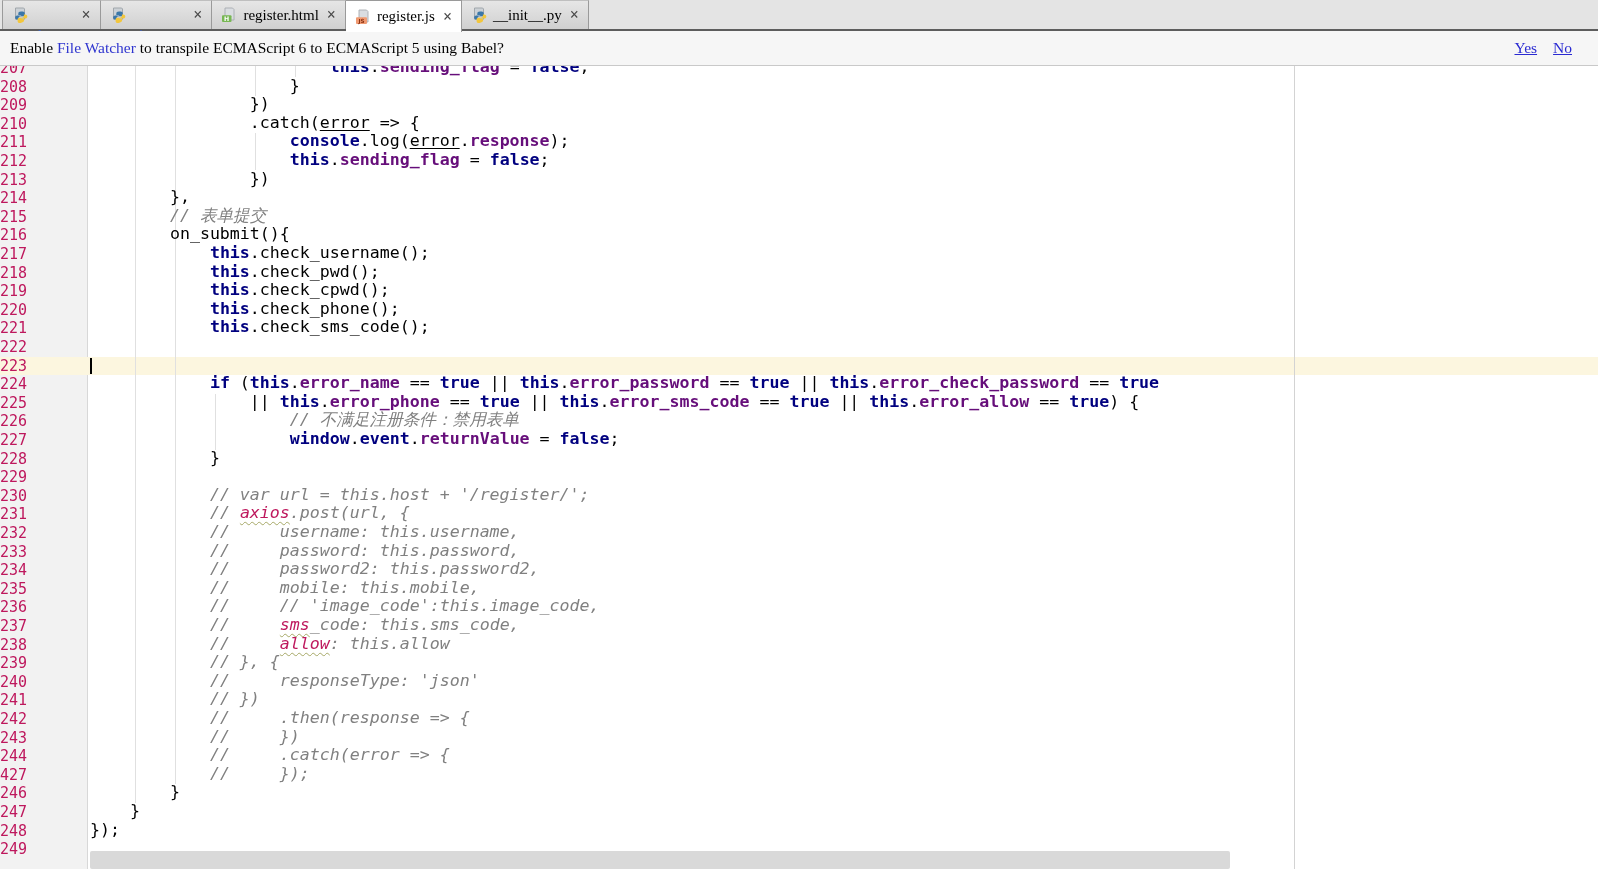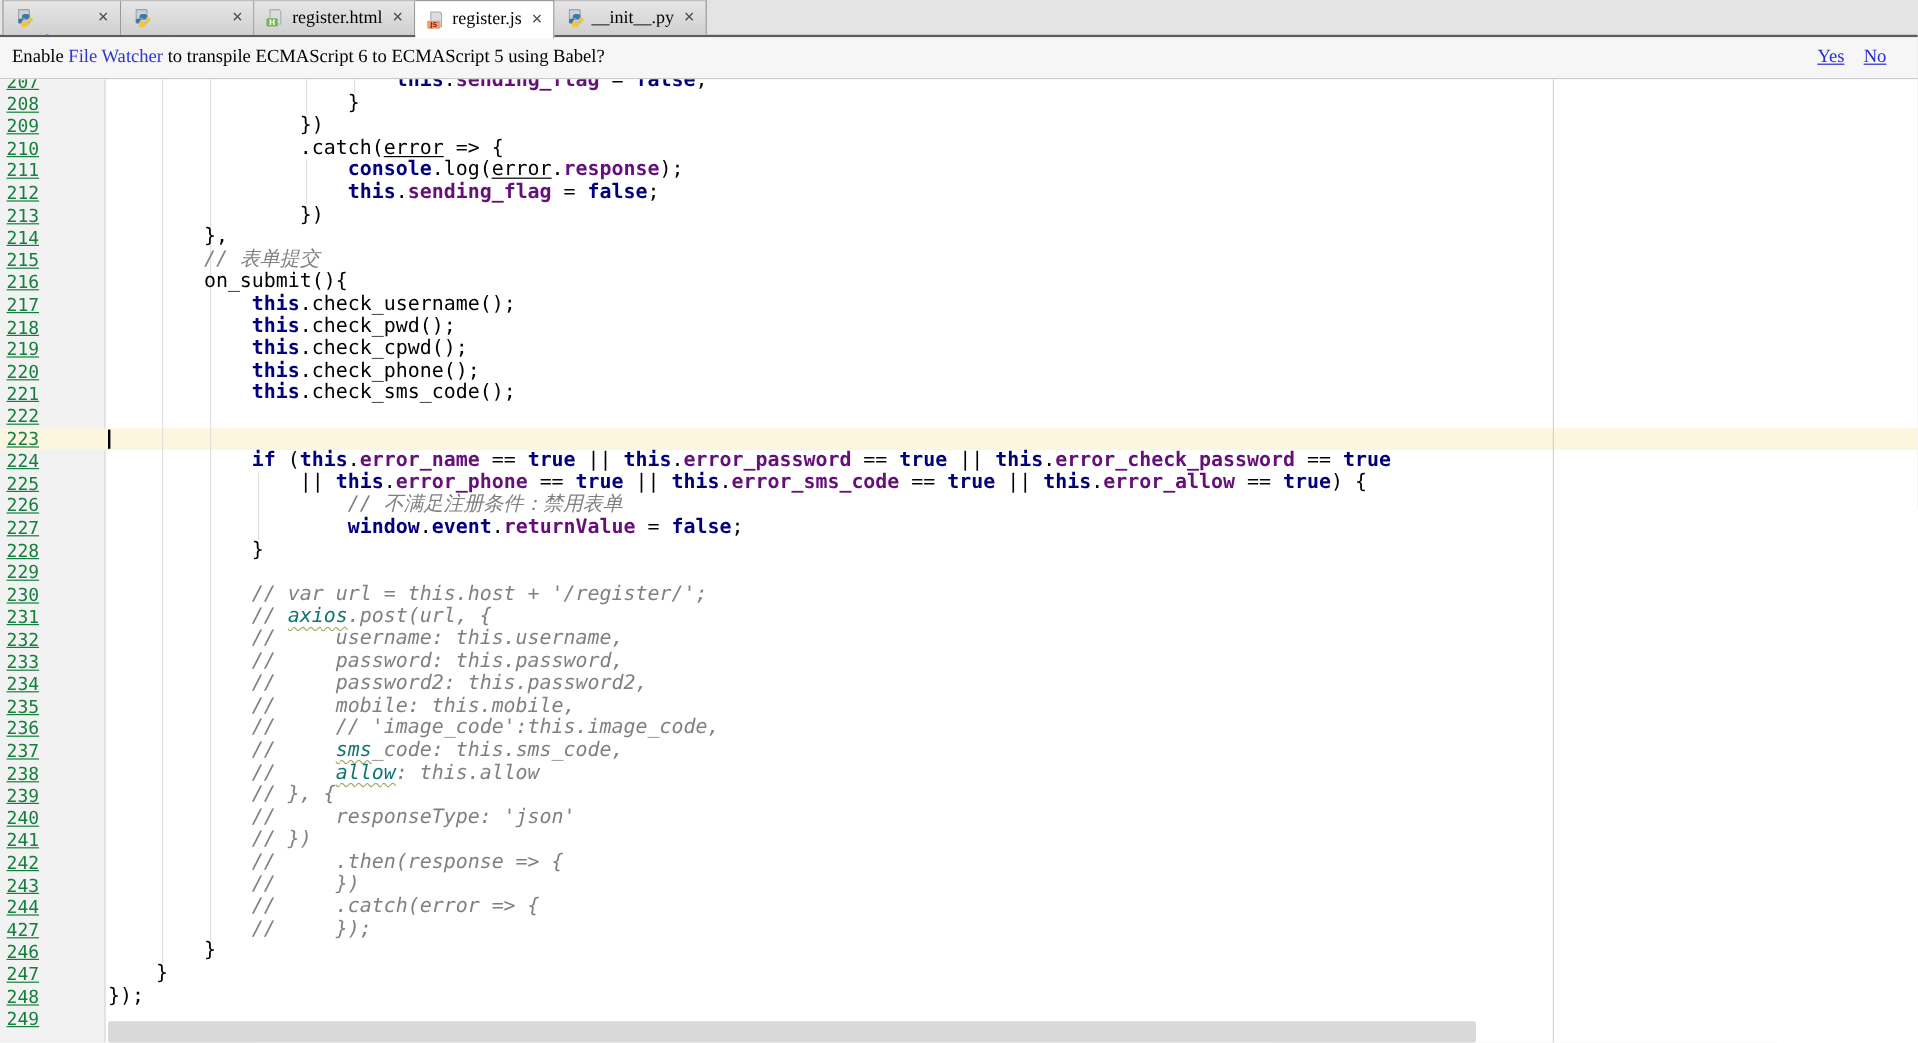--- a/index.html
+++ b/index.html
@@ -30,28 +30,28 @@
   .notif .links a{color:#2a2ad2;text-decoration:underline;margin-left:16px;cursor:pointer;}
 
   
   .editor{position:absolute;top:66px;left:0;right:0;bottom:0;background:#fff;overflow:hidden;}
   .gutterbg{position:absolute;left:0;top:0;bottom:0;width:87px;background:#f2f2f2;
             border-right:1px solid #d8d8d8;z-index:1;}
   .curline{position:absolute;left:0;right:0;height:18.6px;background:#fcf6df;z-index:2;}
   .iguide{position:absolute;width:1px;background:#e0e0e0;z-index:3;}
   .mguide{position:absolute;width:1px;top:0;bottom:0;left:1294px;background:#d3d3d3;z-index:3;}
   .row{position:absolute;left:0;right:0;height:18.6px;z-index:4;}
-  .lnum{position:absolute;left:0;top:0;width:38px;text-align:center;
-        font:15px/18.6px "DejaVu Sans Mono",monospace;color:#15803d;text-decoration:underline;}
+  .lnum{position:absolute;left:0;top:0;width:38px;text-align:left;
+        font:15px/18.6px "DejaVu Sans Mono",monospace;color:#be185d;}
   .code{position:absolute;left:90px;top:-1px;white-space:pre;
         font:16.6px/18.6px "DejaVu Sans Mono",monospace;color:#000;}
   .tk-k{color:#00007f;font-weight:bold;}
   .tk-f{color:#660e7a;font-weight:bold;}
   .tk-c{color:#808080;font-style:italic;}
-  .tk-cw{color:#0f766e;font-style:italic;
+  .tk-cw{color:#be185d;font-style:italic;
          text-decoration:underline wavy #a6a866;text-decoration-thickness:1px;text-underline-offset:3px;}
   .tk-u{text-decoration:underline;text-underline-offset:2px;}
   .caret{position:absolute;left:90px;width:2px;height:16px;background:#000;z-index:5;}
   .hscroll{position:absolute;left:90px;width:1140px;height:18px;bottom:0;
            background:#d9d9d9;border-radius:2px;z-index:6;}
 </style>
 </head>
 <body>
 
 <div class="tabbar">

